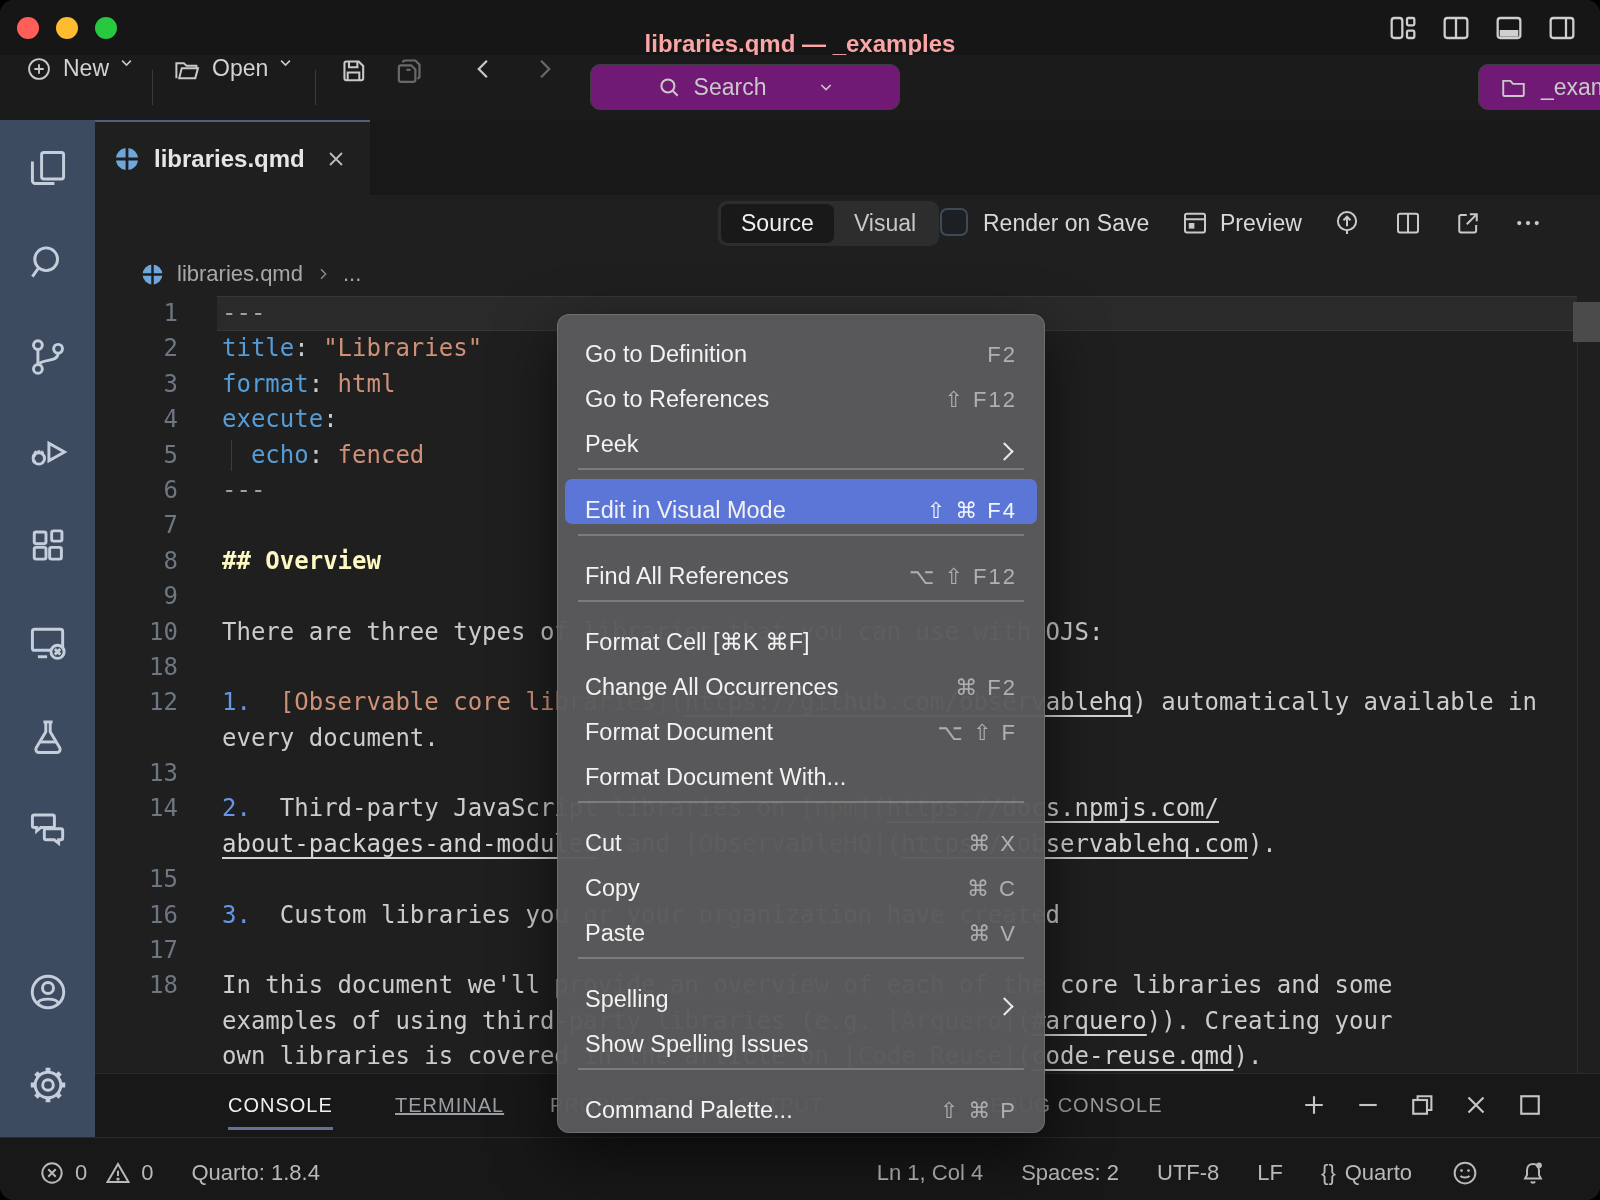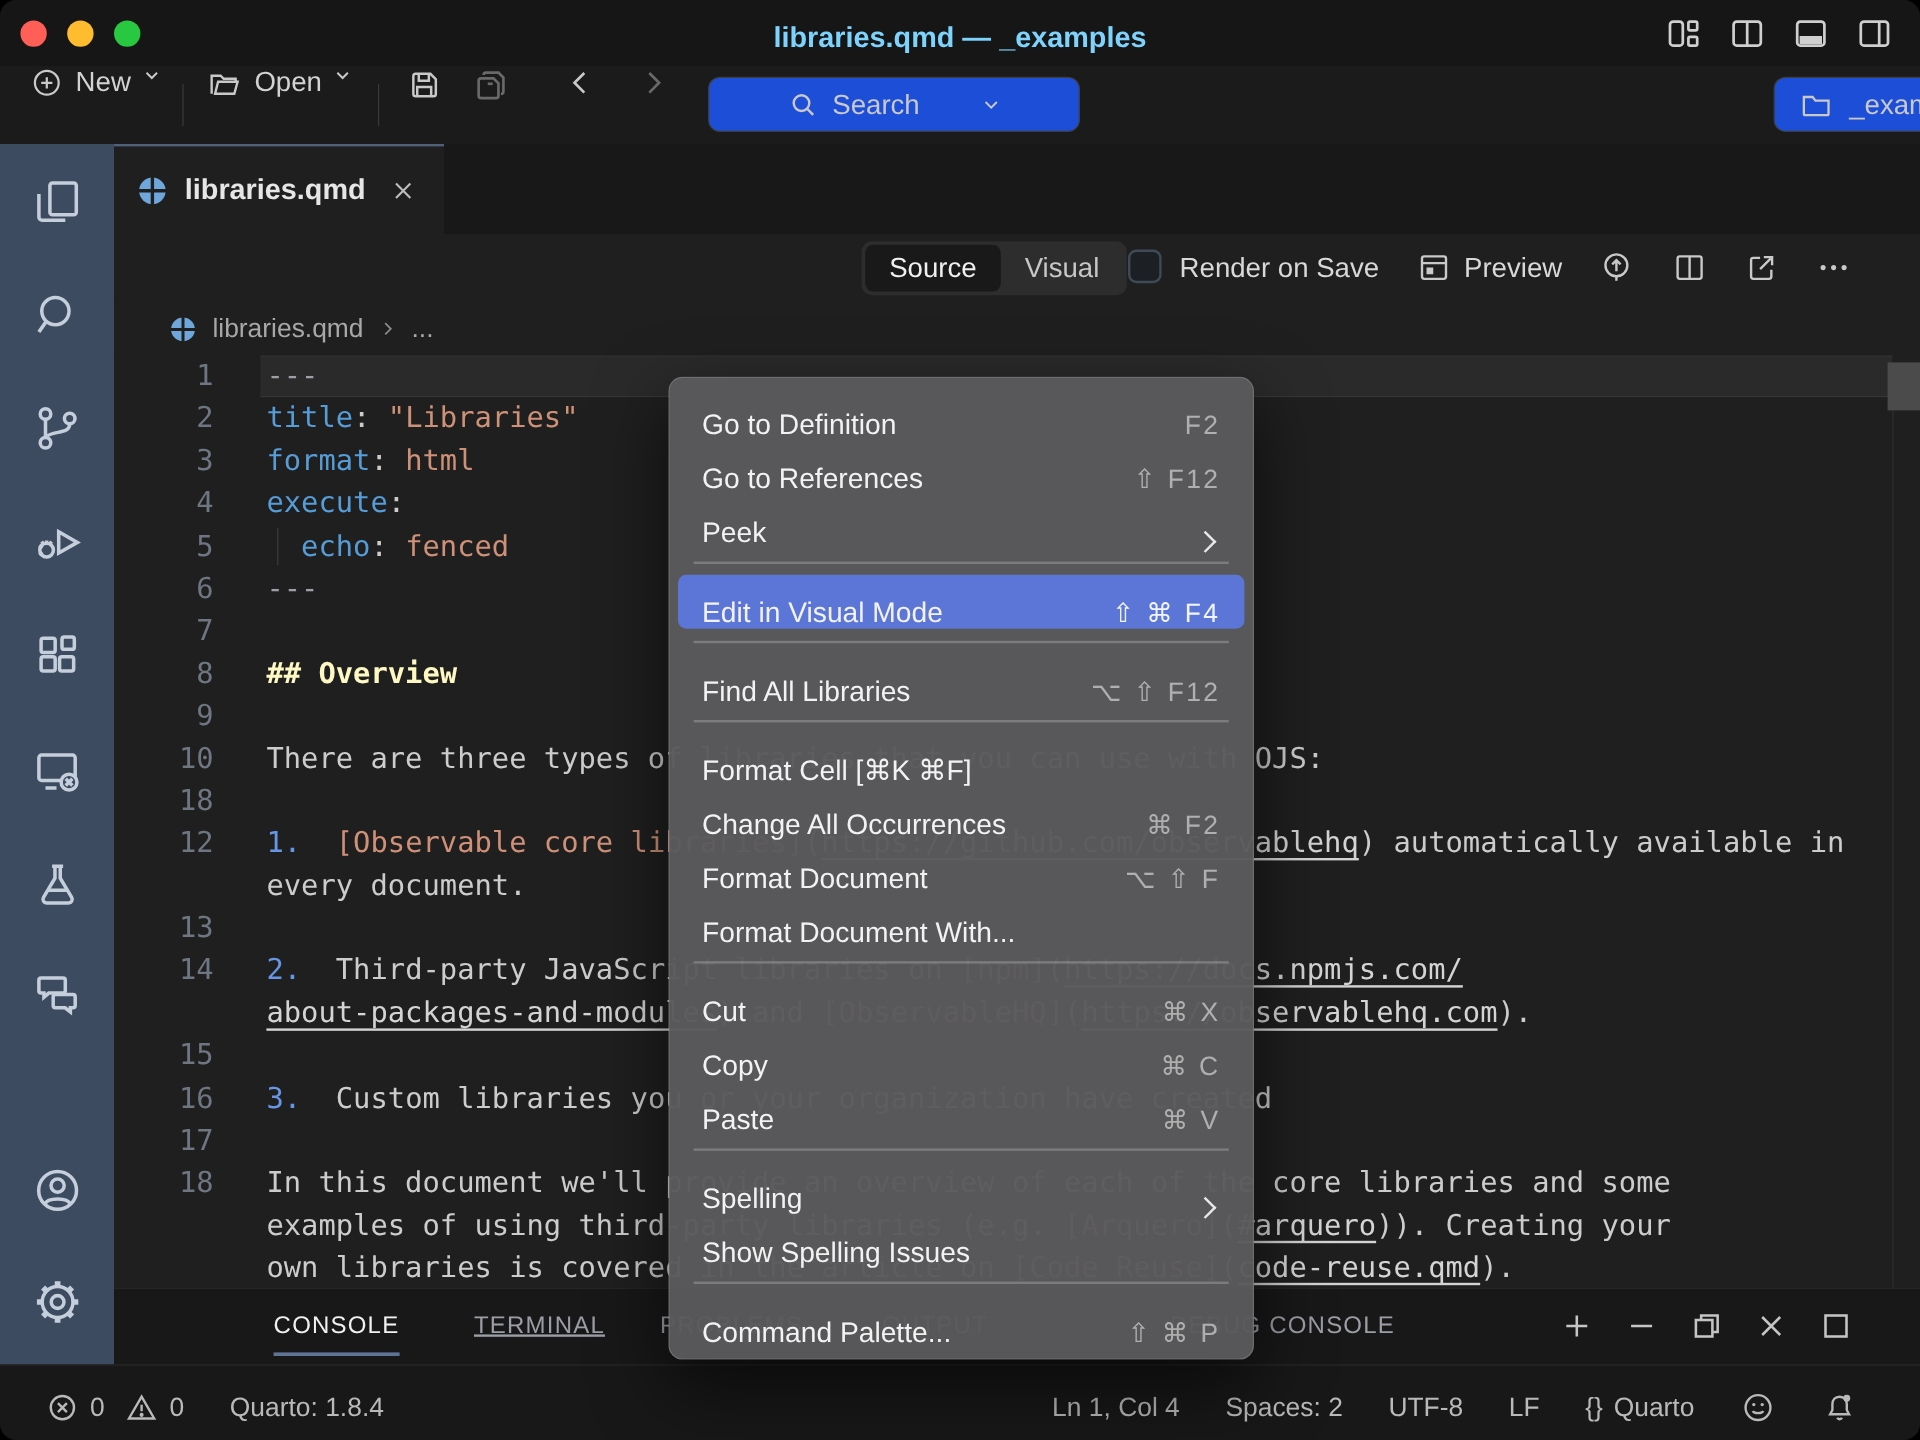--- a/index.html
+++ b/index.html
@@ -4,28 +4,28 @@
 <style>
   html,body{margin:0;padding:0;background:#000;}
   .window{position:relative;width:1600px;height:1200px;background:#1f1f1f;overflow:hidden;
     border-radius:14px;font-family:"Liberation Sans",sans-serif;-webkit-font-smoothing:antialiased;}
   svg{display:block}
   .ico{color:#c9c9c9}
   
   .titlebar{position:absolute;left:0;top:0;width:1600px;height:55px;background:#161616;border-bottom:1px solid #000;}
   .tl{position:absolute;top:17px;width:22px;height:22px;border-radius:50%;}
   .tl.r{left:17px;background:#ff5f57}.tl.y{left:56px;background:#febc2e}.tl.g{left:95px;background:#28c840}
-  .wtitle{position:absolute;left:0;right:0;top:4px;height:55px;line-height:55px;text-align:center;color:#7dd3fc;font-size:24px;font-weight:bold;}
+  .wtitle{position:absolute;left:0;right:0;top:16px;height:55px;line-height:55px;text-align:center;color:#fca5a5;font-size:24px;font-weight:bold;}
   .winicons{position:absolute;right:22px;top:12px;display:flex;gap:21px;align-items:center;}
   .winicons span{width:32px;height:32px}
   
   .toolbar{position:absolute;left:0;top:55px;width:1600px;height:65px;background:#1b1b1b;border-bottom:1px solid #000;}
   .tbtn{position:absolute;top:0;height:65px;display:flex;gap:10px;color:#d2d2d2;font-size:23px;}
   .tsep{position:absolute;top:15px;width:1px;height:35px;background:#3a3a3a;}
-  .pill{position:absolute;top:9px;height:46px;border:1px solid #3e3e3e;border-radius:10px;background:#1d4ed8;display:flex;align-items:center;color:#c9c9c9;font-size:23px;box-sizing:border-box;}
+  .pill{position:absolute;top:9px;height:46px;border:1px solid #3e3e3e;border-radius:10px;background:#701a75;display:flex;align-items:center;color:#c9c9c9;font-size:23px;box-sizing:border-box;}
   .dim{opacity:.45}
   
   .activity{position:absolute;left:0;top:120px;width:95px;height:1017px;background:#3d4b60;}
   .ab{position:absolute;left:26px;width:44px;height:44px;color:#c5cedb;}
   
   .tabstrip{position:absolute;left:95px;top:120px;width:1505px;height:75px;background:#181818;}
   .tab{position:absolute;left:0;top:0;width:275px;height:75px;background:#1f1f1f;border-top:2px solid #50607a;box-sizing:border-box;display:flex;align-items:center;padding:0 18px;gap:13px;}
   .tab .lbl{color:#e6e6e6;font-size:24px;font-weight:bold;white-space:nowrap;}
   .tclose{width:24px;height:24px;color:#bdbdbd;margin-left:6px}
   
@@ -481,21 +481,21 @@
         <span class="ml">Peek</span>
         <span class="ma"></span>
       </div>
       <div class="msep"></div>
       <div class="mi sel">
         <span class="ml">Edit in Visual Mode</span>
         <span class="ms">⇧ ⌘ F4</span>
       </div>
       <div class="msep"></div>
       <div class="mi">
-        <span class="ml">Find All Libraries</span>
+        <span class="ml">Find All References</span>
         <span class="ms">⌥ ⇧ F12</span>
       </div>
       <div class="msep"></div>
       <div class="mi">
         <span class="ml">Format Cell [⌘K ⌘F]</span>
       </div>
       <div class="mi">
         <span class="ml">Change All Occurrences</span>
         <span class="ms">⌘ F2</span>
       </div>

